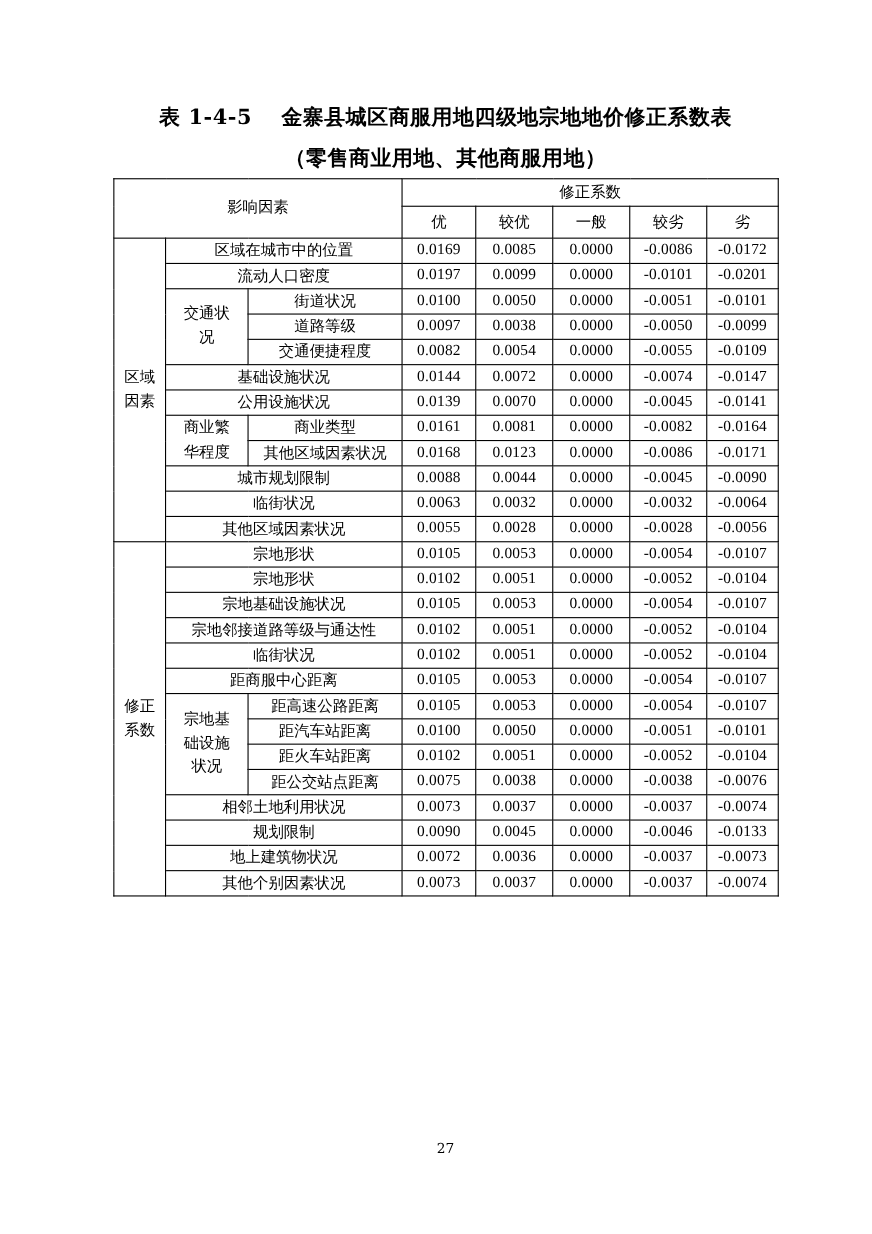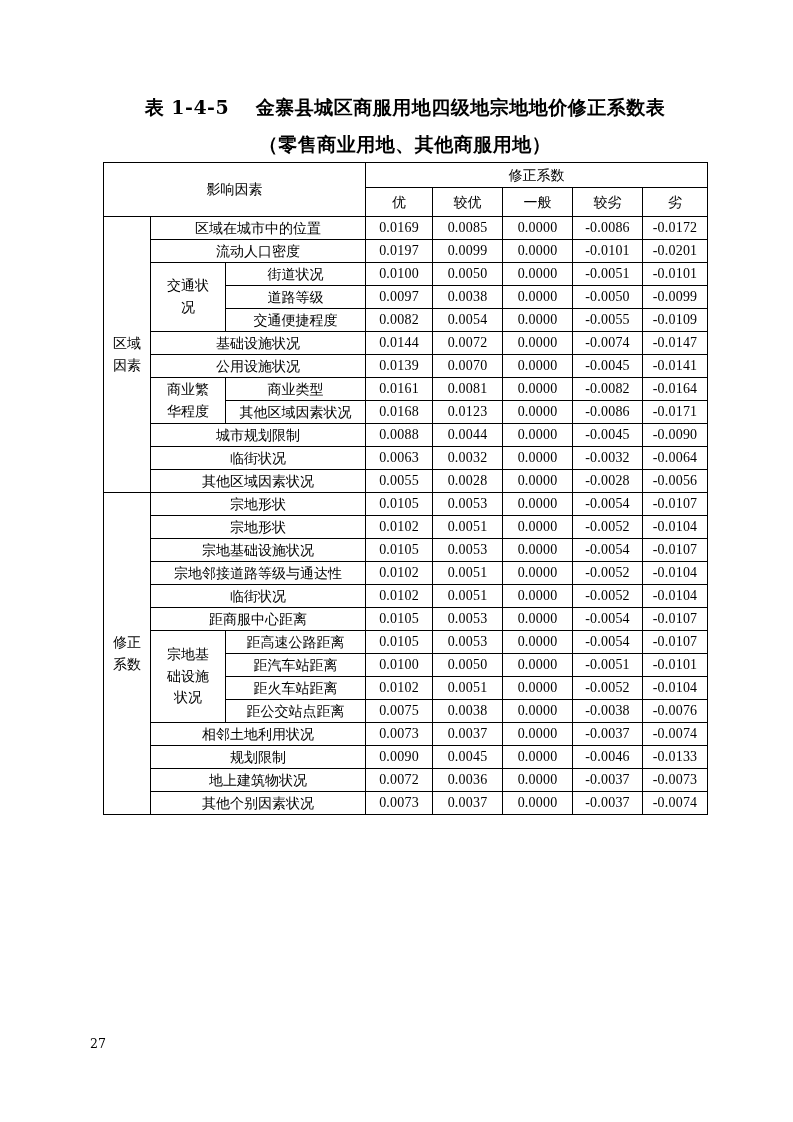--- a/index.html
+++ b/index.html
@@ -50,21 +50,21 @@
   .num{
     font-size:14px;
     font-family:"Liberation Serif","DejaVu Serif",serif;
     letter-spacing:0.2px;
   }
   .wrap2{display:inline-block;width:2em;text-align:center;line-height:1.55;}
   .wrap3{display:inline-block;width:3em;text-align:center;line-height:1.55;}
   .page-footer{
     position:absolute;
     left:90px;top:1036px;width:630px;
-    text-align:left;
+    text-align:center;
     font-size:12.5px;
   }
 </style>
 </head>
 <body>
 
 <div class="doc-titles">
   <div class="doc-title">表 1-4-5　 金寨县城区商服用地四级地宗地地价修正系数表</div>
   <div class="doc-subtitle">（零售商业用地、其他商服用地）</div>
 </div>

